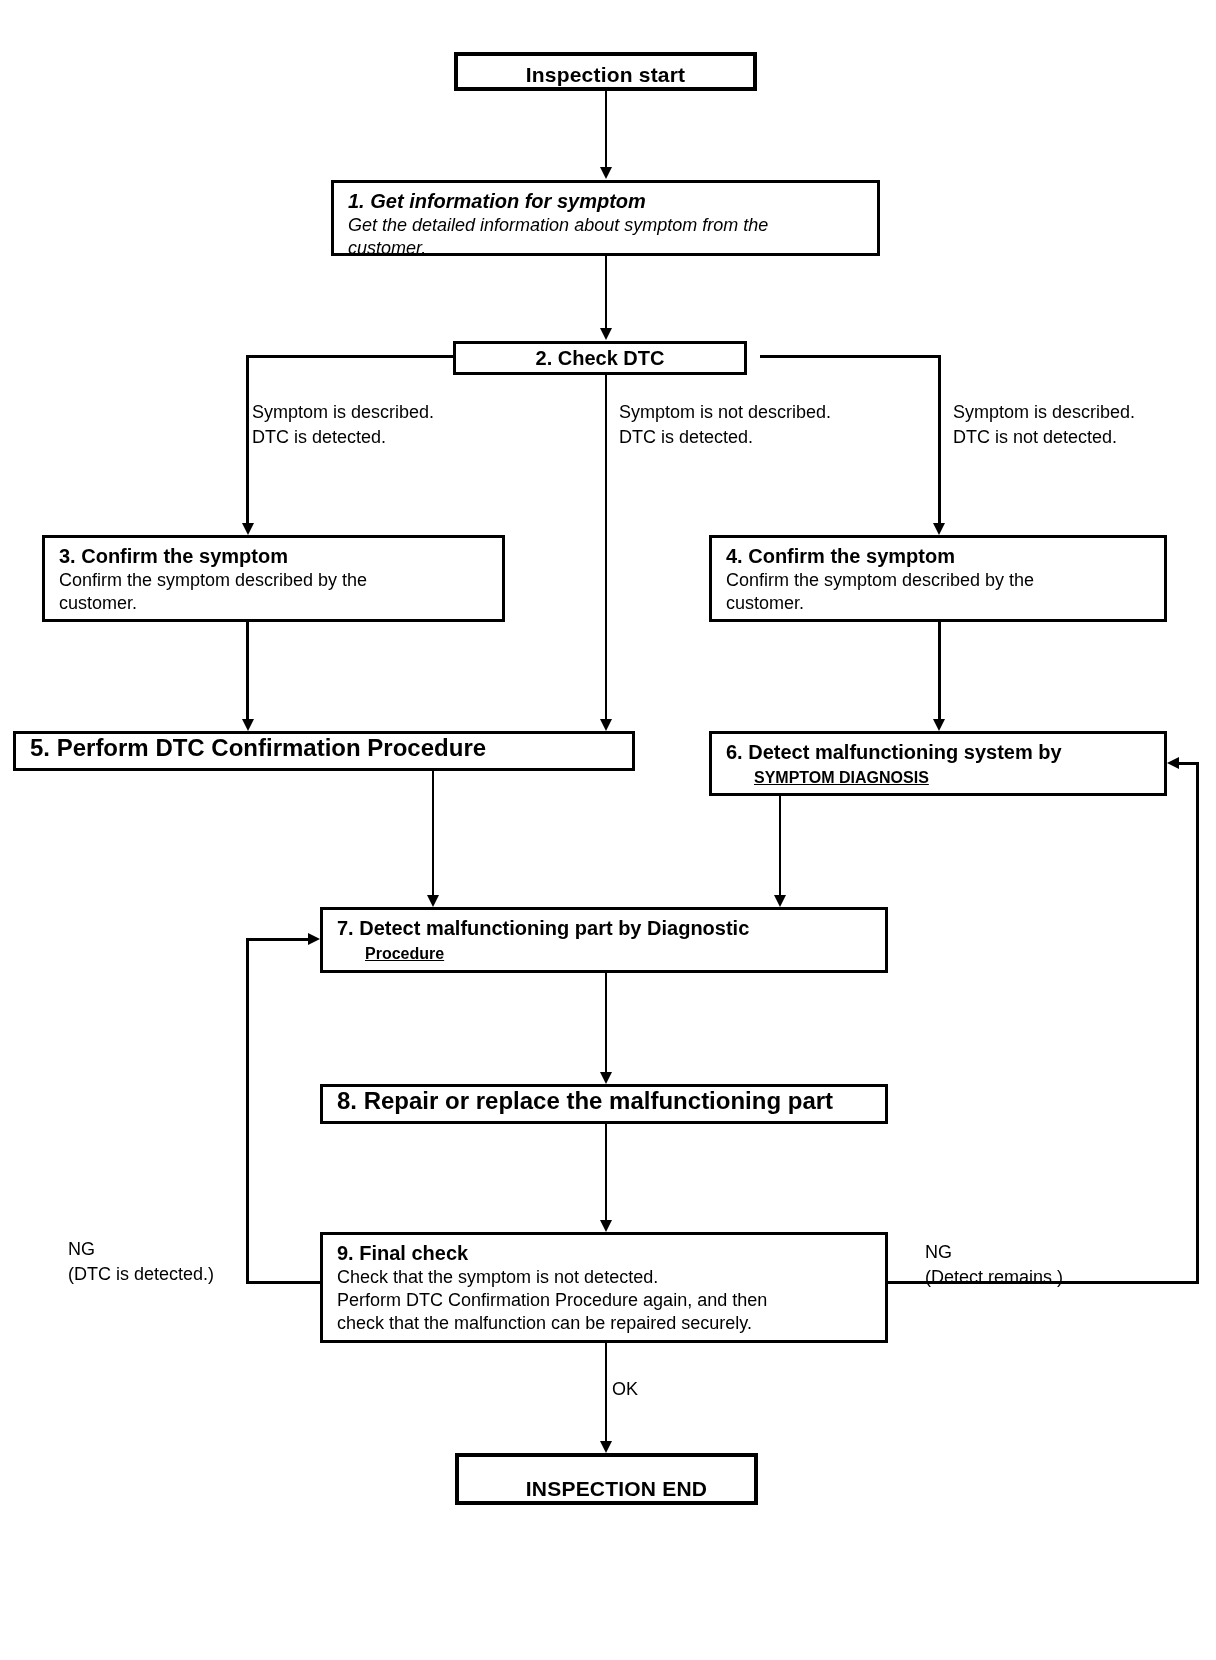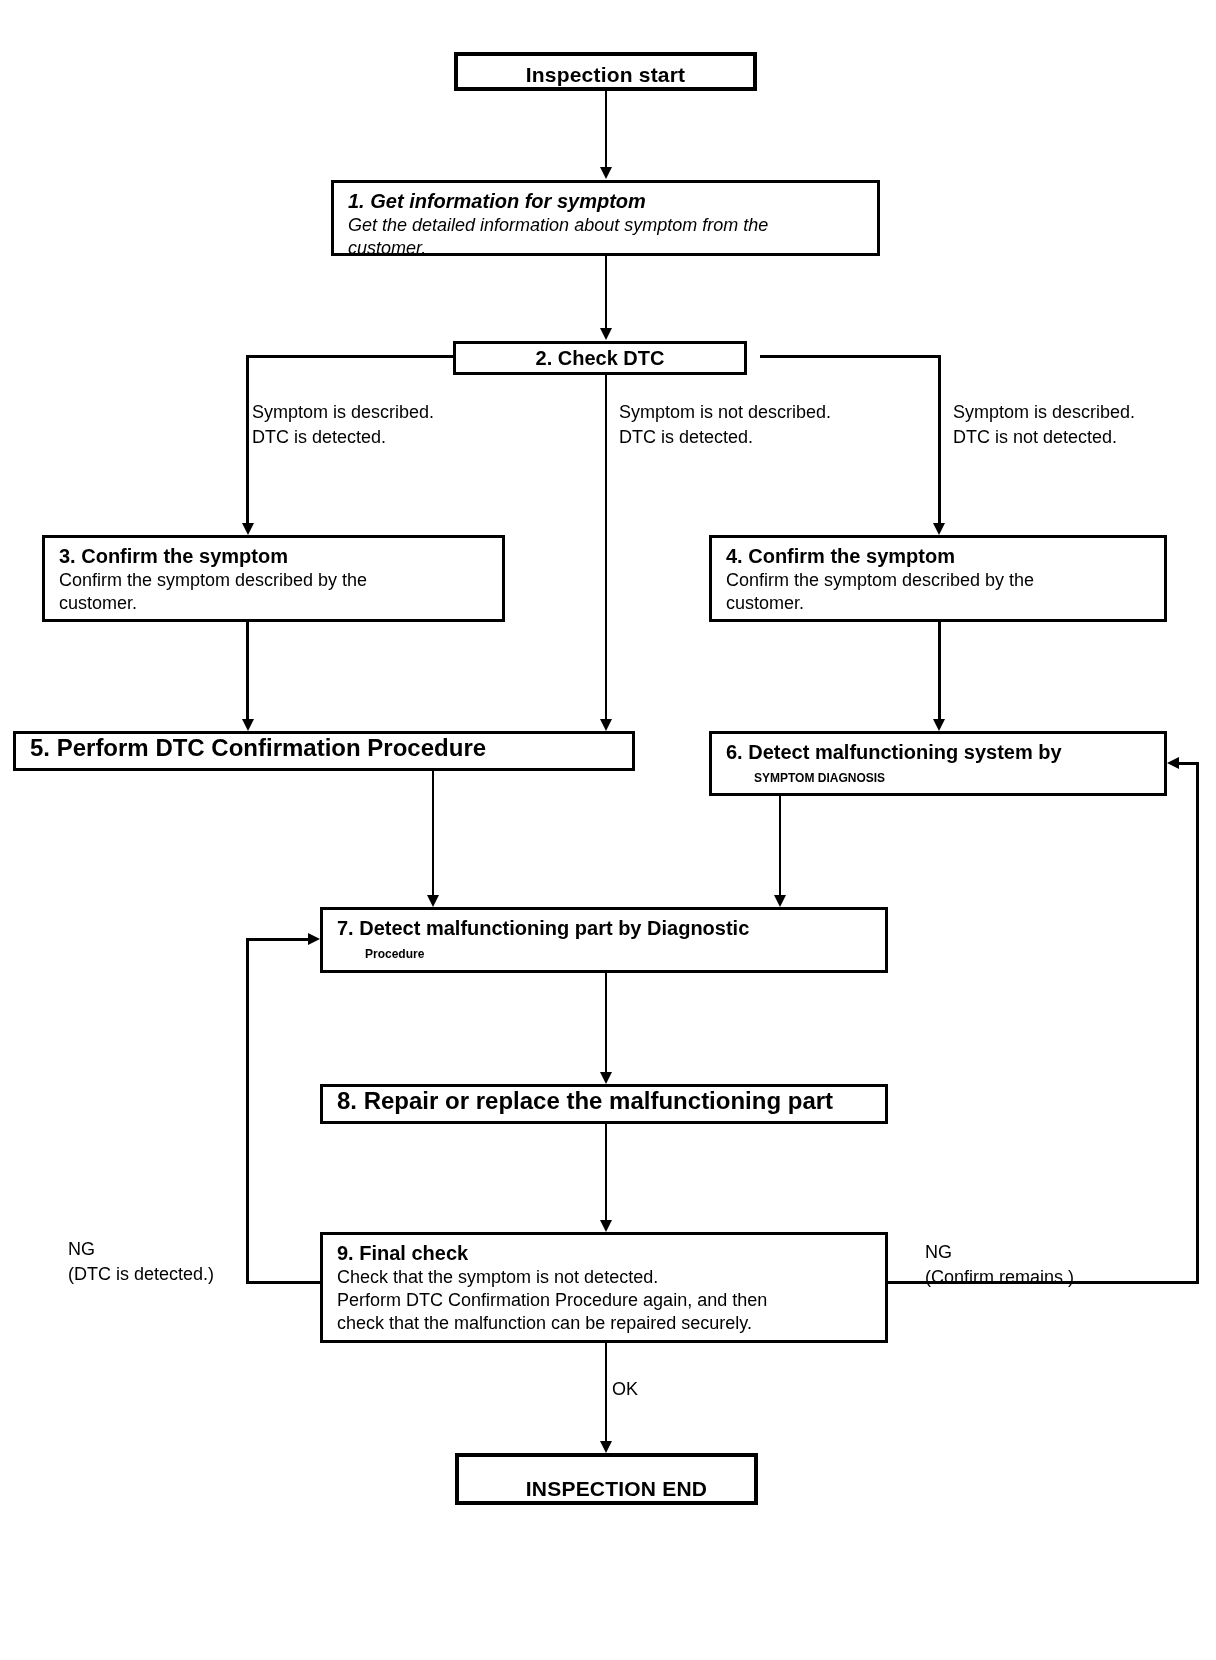--- a/index.html
+++ b/index.html
@@ -7,21 +7,21 @@
     position:relative;width:1216px;height:1660px;background:#ffffff;
     font-family:"Liberation Sans", sans-serif;color:#000;overflow:hidden;
   }
   .box{position:absolute;background:#fff;border:3px solid #000;box-sizing:border-box;}
   .terminal{border-width:4px;display:flex;align-items:flex-end;justify-content:center;
     font-weight:bold;font-size:21px;letter-spacing:0.2px;}
   .center-one-line{display:flex;align-items:center;justify-content:center;font-weight:bold;font-size:20px;}
   .left-one-line{display:flex;align-items:flex-start;font-weight:bold;font-size:24px;padding-left:14px;}
   .step{padding:5px 12px 4px 14px;}
   .title{font-weight:bold;font-size:20px;line-height:26px;white-space:nowrap;}
-  .title-cont{font-weight:bold;font-size:12px;line-height:26px;padding-left:28px;white-space:nowrap;}
+  .title-cont{font-weight:bold;font-size:16px;line-height:26px;padding-left:28px;white-space:nowrap;text-decoration:underline;}
   .body-line{font-size:18px;line-height:23px;white-space:nowrap;}
   .hline,.vline{position:absolute;background:#000;}
   .lbl{position:absolute;font-size:18px;line-height:25px;white-space:nowrap;}
   .lbl div{white-space:nowrap;}
   .arr-d{position:absolute;width:0;height:0;
     border-left:6px solid transparent;border-right:6px solid transparent;border-top:12px solid #000;}
   .arr-r{position:absolute;width:0;height:0;
     border-top:6px solid transparent;border-bottom:6px solid transparent;border-left:12px solid #000;}
   .arr-l{position:absolute;width:0;height:0;
     border-top:6px solid transparent;border-bottom:6px solid transparent;border-right:12px solid #000;}
@@ -94,21 +94,21 @@
     <div class="body-line">Perform DTC Confirmation Procedure again, and then</div>
     <div class="body-line">check that the malfunction can be repaired securely.</div>
   </div>
 
   <div class="lbl" style="left:68px;top:1237px;">
     <div>NG</div>
     <div>(DTC is detected.)</div>
   </div>
   <div class="lbl" style="left:925px;top:1240px;">
     <div>NG</div>
-    <div>(Confirm remains.)</div>
+    <div>(Detect remains.)</div>
   </div>
   <div class="lbl" style="left:612px;top:1377px;">
     <div>OK</div>
   </div>
 
   <div class="box terminal" style="left:455px;top:1453px;width:303px;height:52px;padding-left:20px;">
     <span>INSPECTION END</span>
   </div>
 
   <div class="vline" style="left:605px;top:91px;width:2px;height:76px;"></div>

